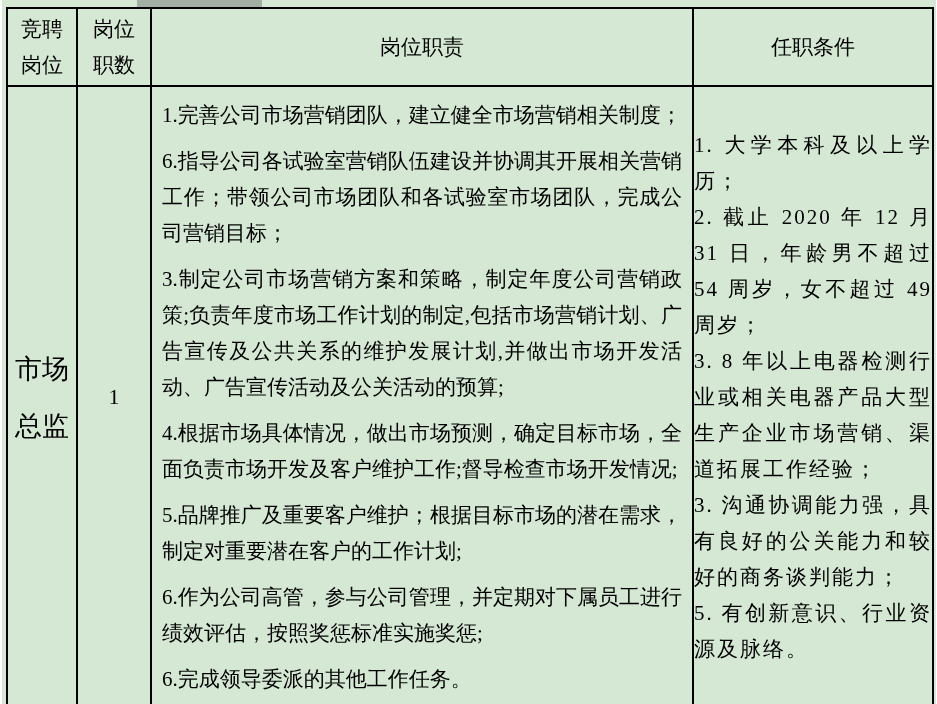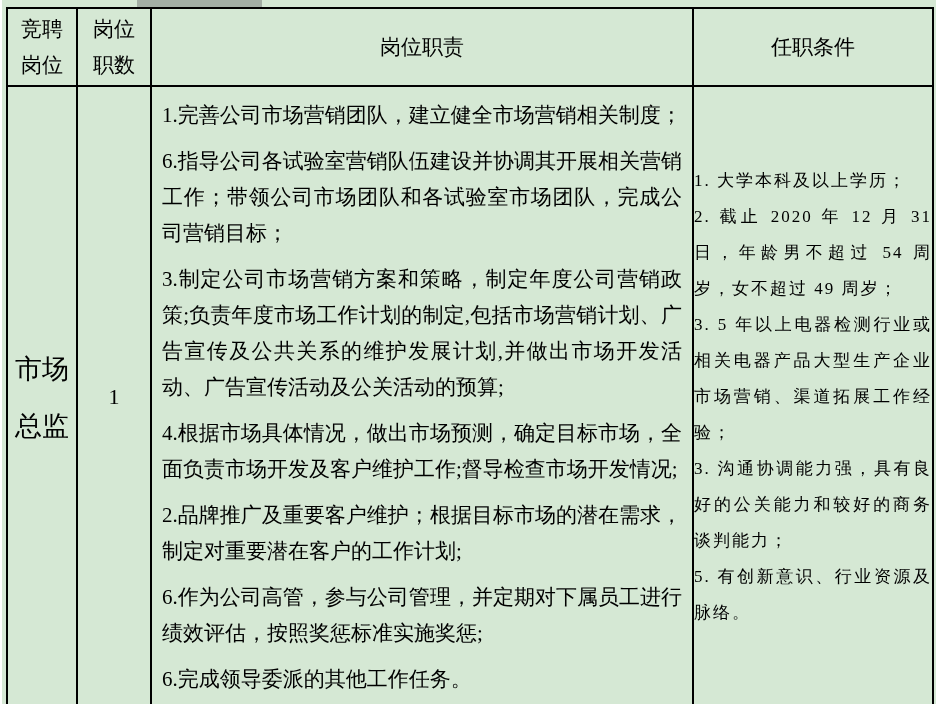--- a/index.html
+++ b/index.html
@@ -65,21 +65,21 @@
     line-height:36px;
     text-align:justify;
     text-justify:inter-character;
   }
   td.qual-cell{
     vertical-align:top;
     padding:5px 11px 0 13px;
   }
   td.qual-cell p{
     margin:0;
-    font-size:17px;
+    font-size:21px;
     line-height:36px;
     letter-spacing:2px;
     text-align:justify;
     text-justify:inter-character;
   }
 </style>
 </head>
 <body>
 
 <div class="screen">
@@ -118,27 +118,27 @@
         <div class="pos-line">总监</div>
       </td>
       <td class="count-cell">
         <div>1</div>
       </td>
       <td class="resp-cell">
         <p>1.完善公司市场营销团队，建立健全市场营销相关制度；</p>
         <p>6.指导公司各试验室营销队伍建设并协调其开展相关营销工作；带领公司市场团队和各试验室市场团队，完成公司营销目标；</p>
         <p>3.制定公司市场营销方案和策略，制定年度公司营销政策;负责年度市场工作计划的制定,包括市场营销计划、广告宣传及公共关系的维护发展计划,并做出市场开发活动、广告宣传活动及公关活动的预算;</p>
         <p>4.根据市场具体情况，做出市场预测，确定目标市场，全面负责市场开发及客户维护工作;督导检查市场开发情况;</p>
-        <p>2.品牌推广及重要客户维护；根据目标市场的潜在需求，制定对重要潜在客户的工作计划;</p>
+        <p>5.品牌推广及重要客户维护；根据目标市场的潜在需求，制定对重要潜在客户的工作计划;</p>
         <p>6.作为公司高管，参与公司管理，并定期对下属员工进行绩效评估，按照奖惩标准实施奖惩;</p>
         <p>6.完成领导委派的其他工作任务。</p>
       </td>
       <td class="qual-cell">
         <p>1. 大学本科及以上学历；</p>
         <p>2. 截止 2020 年 12 月 31 日，年龄男不超过 54 周岁，女不超过 49 周岁；</p>
-        <p>3. 5 年以上电器检测行业或相关电器产品大型生产企业市场营销、渠道拓展工作经验；</p>
+        <p>3. 8 年以上电器检测行业或相关电器产品大型生产企业市场营销、渠道拓展工作经验；</p>
         <p>3. 沟通协调能力强，具有良好的公关能力和较好的商务谈判能力；</p>
         <p>5. 有创新意识、行业资源及脉络。</p>
       </td>
     </tr>
   </tbody>
     </table>
 </div>
 
 </body></html>

